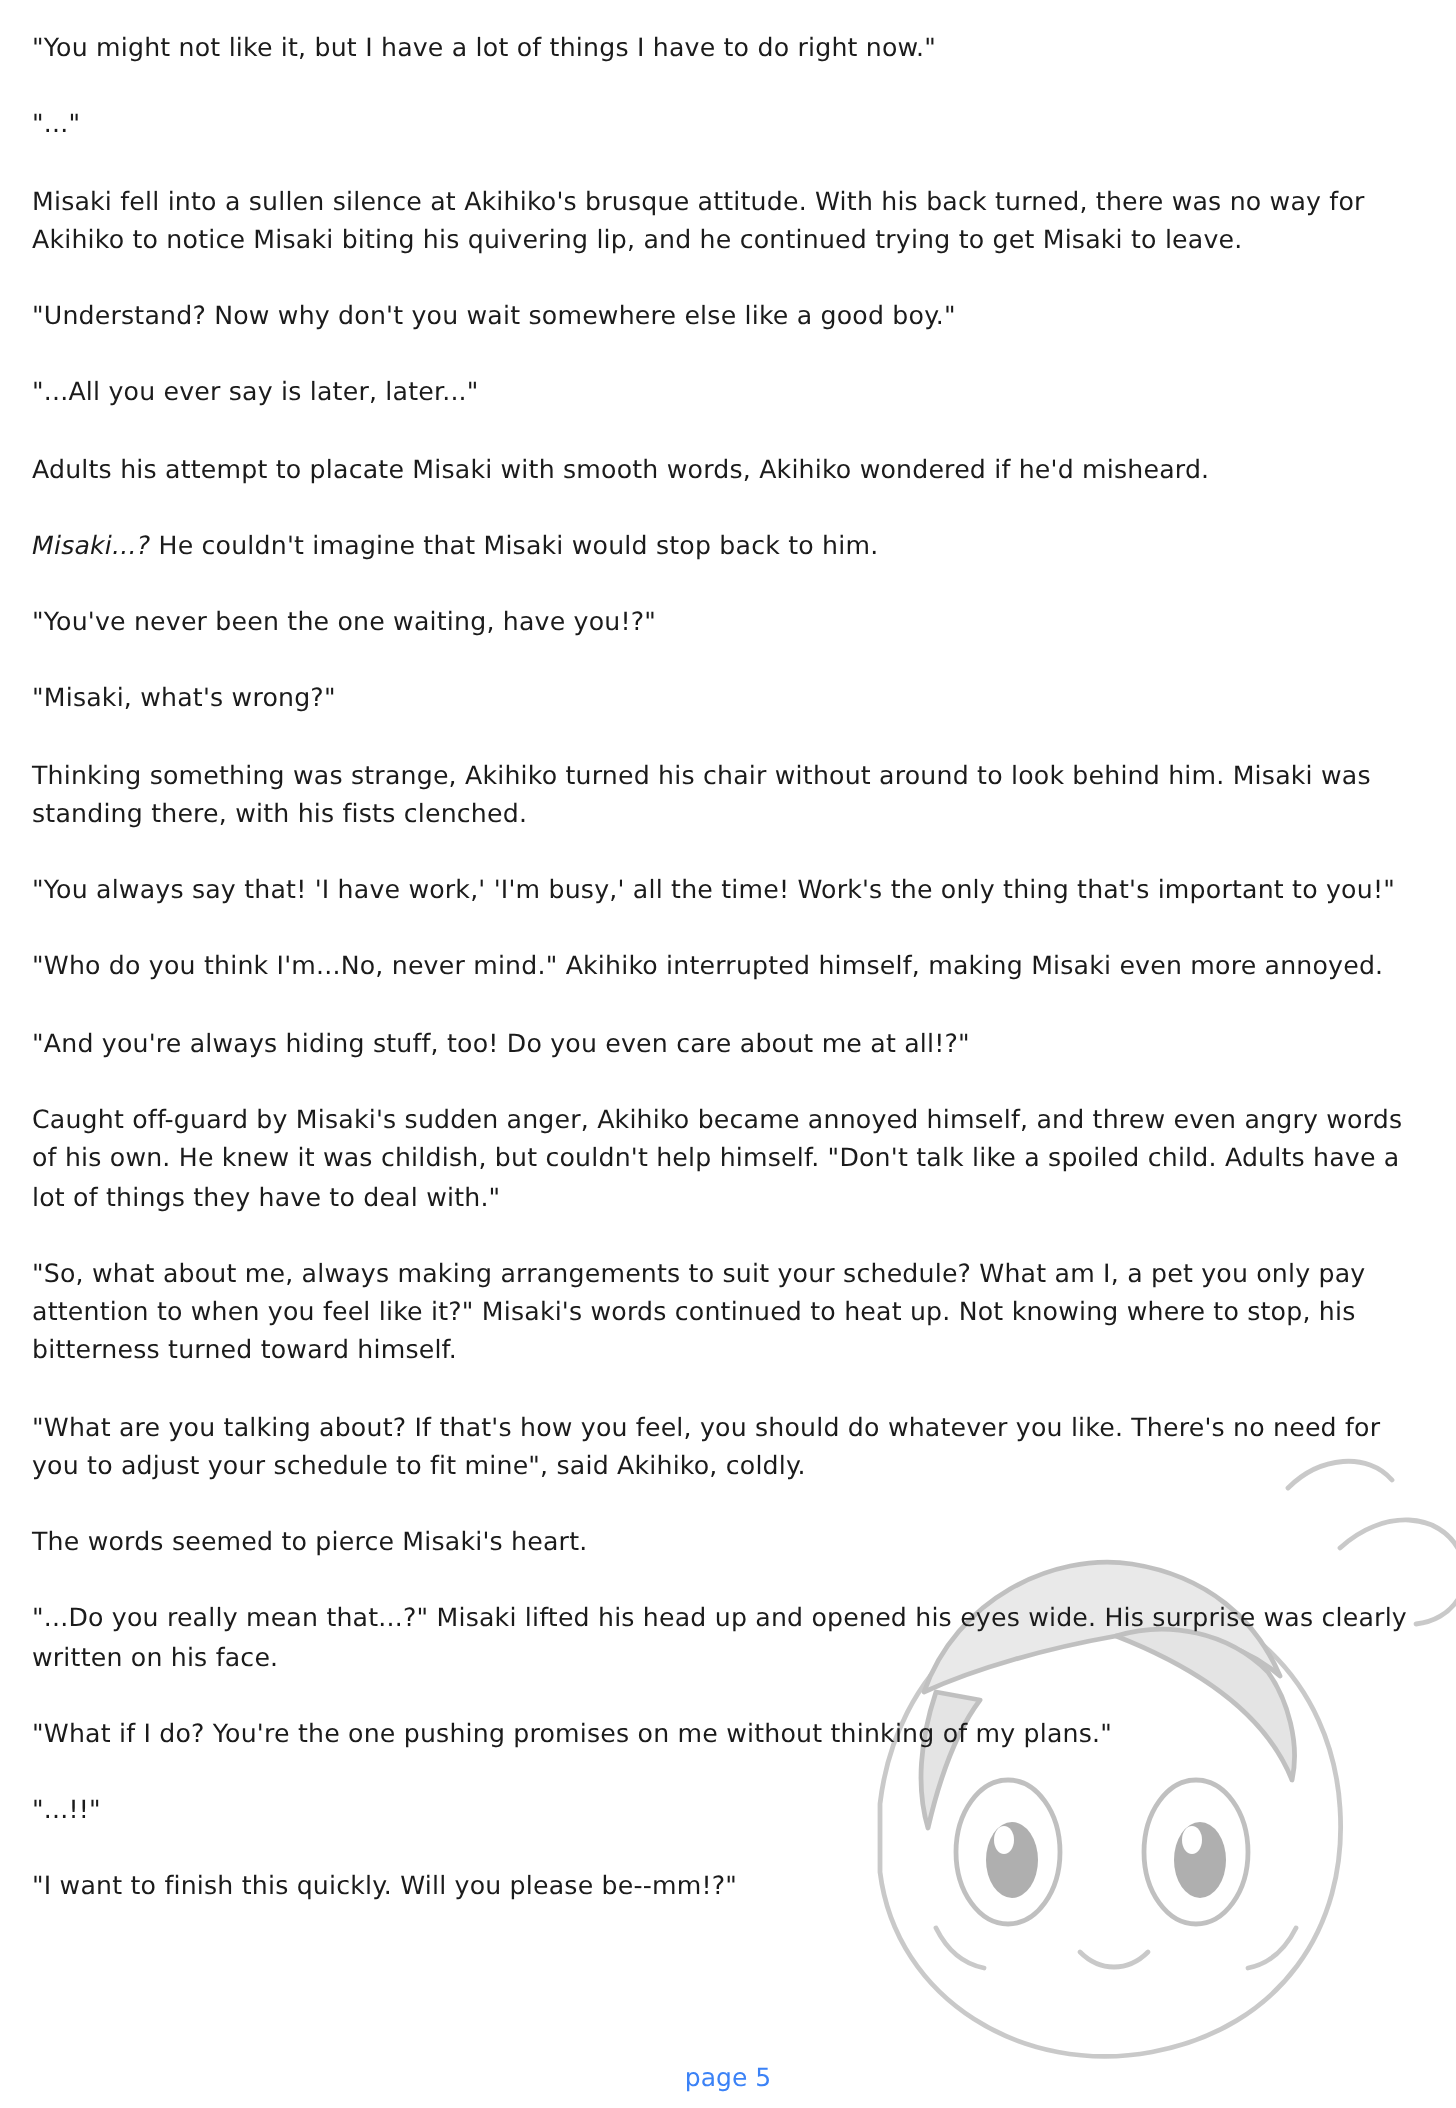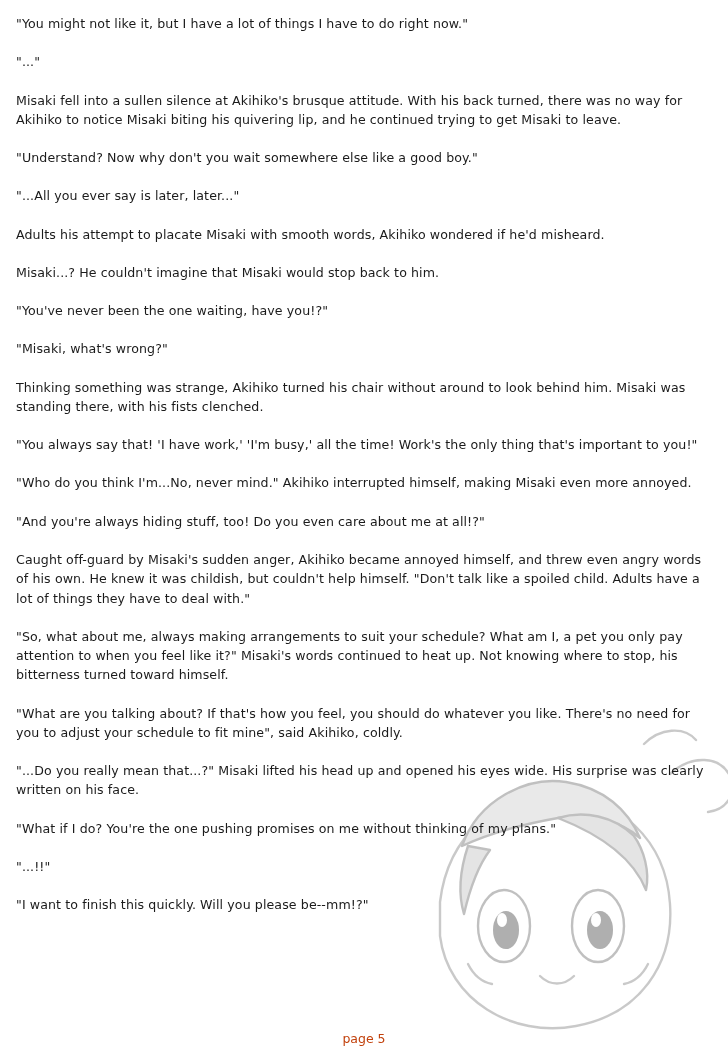--- a/index.html
+++ b/index.html
@@ -31,29 +31,30 @@
     padding: 14px 16px 0 16px;
   }
   p.para {
     margin: 0 0 19px 0;
     font-size: 12.6px;
     line-height: 1.53;
     color: #1b1b1b;
     letter-spacing: 0.1px;
   }
   p.para .ital {
+    font-style: italic;
   }
   .footer {
     position: absolute;
     left: 0;
     right: 0;
     bottom: 8px;
     text-align: center;
     font-size: 12.5px;
-    color: #c2410c;
+    color: #3b82f6;
     z-index: 3;
   }
 </style>
 </head>
 <body>
 
 <div class="page">
 
   <svg class="watermark" viewBox="0 0 330 330" xmlns="http://www.w3.org/2000/svg">
     <g fill="none" stroke="#9e9e9e" stroke-width="2.4" stroke-linecap="round" stroke-linejoin="round">
@@ -87,20 +88,21 @@
     </p>
     <p class="para">"You've never been the one waiting, have you!?"</p>
     <p class="para">"Misaki, what's wrong?"</p>
     <p class="para">Thinking something was strange, Akihiko turned his chair without around to look behind him. Misaki was standing there, with his fists clenched.</p>
     <p class="para">"You always say that! 'I have work,' 'I'm busy,' all the time! Work's the only thing that's important to you!"</p>
     <p class="para">"Who do you think I'm...No, never mind." Akihiko interrupted himself, making Misaki even more annoyed.</p>
     <p class="para">"And you're always hiding stuff, too! Do you even care about me at all!?"</p>
     <p class="para">Caught off-guard by Misaki's sudden anger, Akihiko became annoyed himself, and threw even angry words of his own. He knew it was childish, but couldn't help himself. "Don't talk like a spoiled child. Adults have a lot of things they have to deal with."</p>
     <p class="para">"So, what about me, always making arrangements to suit your schedule? What am I, a pet you only pay attention to when you feel like it?" Misaki's words continued to heat up. Not knowing where to stop, his bitterness turned toward himself.</p>
     <p class="para">"What are you talking about? If that's how you feel, you should do whatever you like. There's no need for you to adjust your schedule to fit mine", said Akihiko, coldly.</p>
+    <p class="para">The words seemed to pierce Misaki's heart.</p>
     <p class="para">"...Do you really mean that...?" Misaki lifted his head up and opened his eyes wide. His surprise was clearly written on his face.</p>
     <p class="para">"What if I do? You're the one pushing promises on me without thinking of my plans."</p>
     <p class="para">"...!!"</p>
     <p class="para">"I want to finish this quickly. Will you please be--mm!?"</p>
   </div>
 
   <div class="footer">page 5</div>
 </div>
 
 </body></html>

